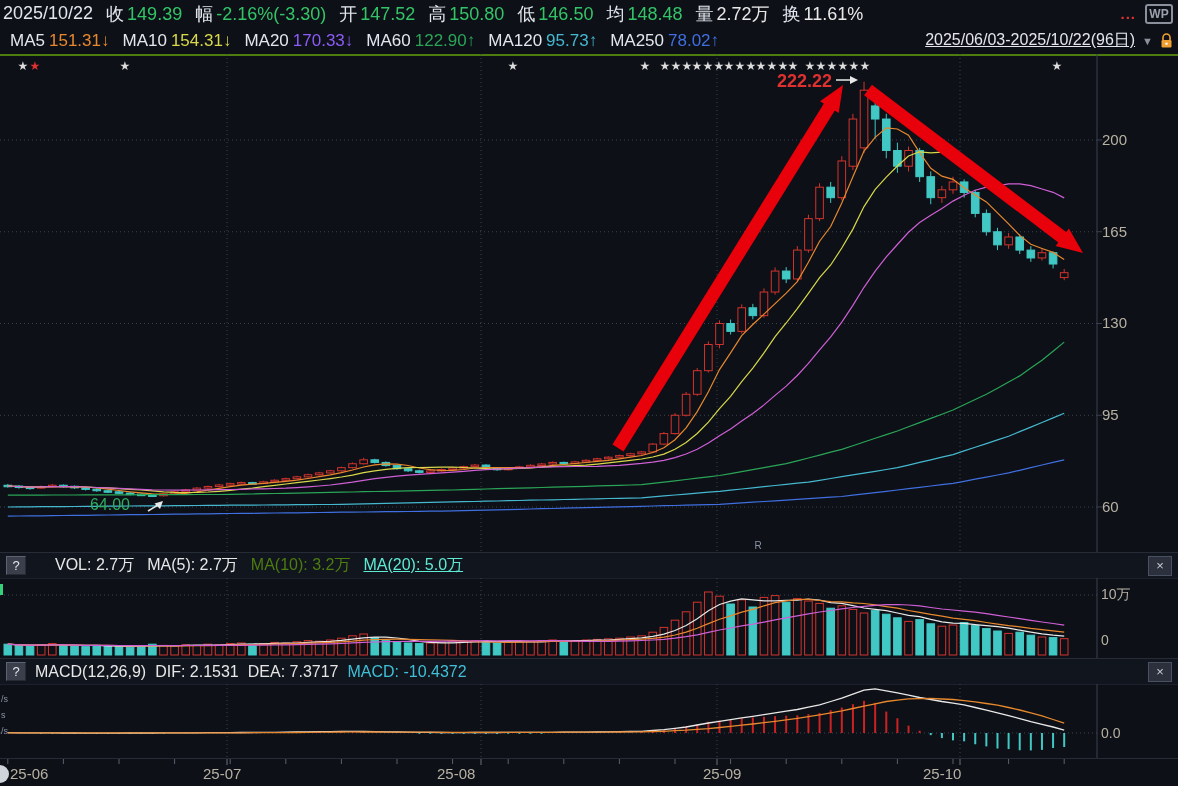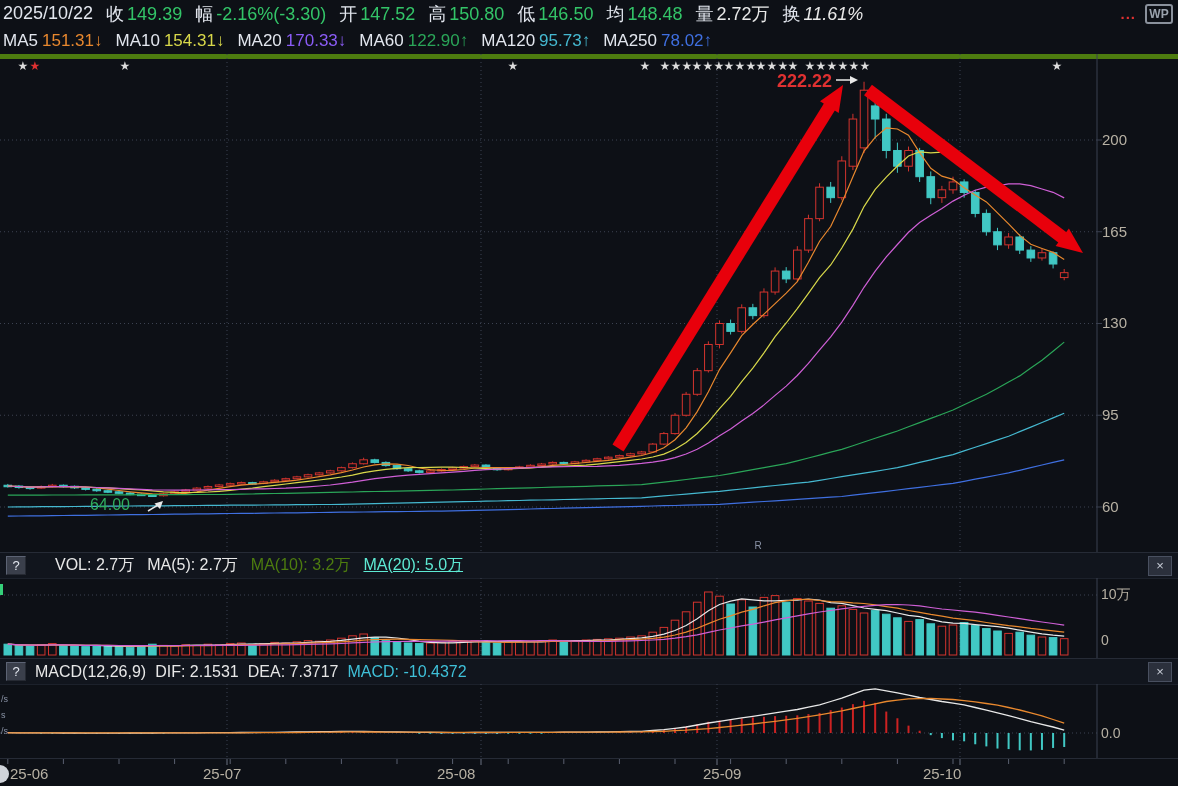--- a/index.html
+++ b/index.html
@@ -9,21 +9,21 @@
         padding-left:3px;font-size:18px;white-space:nowrap;}
   .sym{color:#f2f4f8;}
   .qdate{color:#e2e6ee;}
   .qfield{margin-left:13px;}
   .qfield .lab{color:#e2e6ee;}
   .qfield .val{margin-left:3px;}
   .more{margin-left:auto;color:#e03131;font-weight:bold;letter-spacing:1px;font-size:15px;}
   .wp{margin:0 5px 0 9px;width:24px;height:16px;border:2px solid #8a919c;border-radius:3px;
       color:#9aa2ad;font-size:12px;font-weight:bold;display:flex;align-items:center;justify-content:center;}
   .row2{position:absolute;top:27px;left:0;right:0;height:27px;display:flex;align-items:center;
-        padding-left:3px;font-size:17px;white-space:nowrap;border-bottom:5px solid #4d7c0f;}
+        padding-left:10px;font-size:17px;white-space:nowrap;border-bottom:2px solid #4d7c0f;}
   .ma-item{margin-right:13px;}
   .ma-item .ma-lab{color:#e2e6ee;margin-right:4px;}
   .range-wrap{margin-left:auto;display:flex;align-items:center;gap:7px;padding-right:5px;}
   .range{color:#e4e6ea;text-decoration:underline;font-size:16px;}
   .dd{color:#8a919c;font-size:11px;}
   .band{position:absolute;left:0;right:0;height:25px;background:#11151d;border-top:1px solid #262b36;
         border-bottom:1px solid #1c212b;display:flex;align-items:center;font-size:16px;gap:9px;padding:0 6px;}
   #vol-band{top:552px;}
   #macd-band{top:658px;}
   .qbtn{width:18px;height:17px;background:#3a3f4b;border:1px solid #5c6374;border-right-color:#262a33;
@@ -46,37 +46,48 @@
   <div class="row1">
     <span class="qdate">2025/10/22</span>
     <span id="quote-fields" style="display:flex;">
         <span class="qfield"><span class="lab">收</span><span class="val" style="color: rgb(51, 196, 104);">149.39</span></span>
         <span class="qfield"><span class="lab">幅</span><span class="val" style="color: rgb(51, 196, 104);">-2.16%(-3.30)</span></span>
         <span class="qfield"><span class="lab">开</span><span class="val" style="color: rgb(51, 196, 104);">147.52</span></span>
         <span class="qfield"><span class="lab">高</span><span class="val" style="color: rgb(51, 196, 104);">150.80</span></span>
         <span class="qfield"><span class="lab">低</span><span class="val" style="color: rgb(51, 196, 104);">146.50</span></span>
         <span class="qfield"><span class="lab">均</span><span class="val" style="color: rgb(51, 196, 104);">148.48</span></span>
         <span class="qfield"><span class="lab">量</span><span class="val" style="color: rgb(232, 232, 232);">2.72万</span></span>
-        <span class="qfield"><span class="lab">换</span><span class="val" style="color: rgb(232, 232, 232); font-style: italic;">11.61%</span></span>
+        <span class="qfield"><span class="lab">换</span><span class="val" style="color: rgb(232, 232, 232);">11.61%</span></span>
       </span>
     <span class="more">...</span>
     <span class="wp">
       <span>WP</span>
     </span>
   </div>
 
   <div class="row2">
     <span id="ma-items" style="display:flex;">
         <span class="ma-item"><span class="ma-lab">MA5</span><span style="color: rgb(232, 136, 46);">151.31↓</span></span>
         <span class="ma-item"><span class="ma-lab">MA10</span><span style="color: rgb(216, 216, 74);">154.31↓</span></span>
         <span class="ma-item"><span class="ma-lab">MA20</span><span style="color: #8b5cf6;">170.33↓</span></span>
         <span class="ma-item"><span class="ma-lab">MA60</span><span style="color: rgb(42, 165, 88);">122.90↑</span></span>
         <span class="ma-item"><span class="ma-lab">MA120</span><span style="color: rgb(69, 184, 208);">95.73↑</span></span>
         <span class="ma-item"><span class="ma-lab">MA250</span><span style="color: rgb(63, 111, 224);">78.02↑</span></span>
       </span>
+    <span class="range-wrap">
+      <span class="range">2025/06/03-2025/10/22(96日)</span>
+      <span class="dd">▼</span>
+      <span style="display:flex;align-items:center;">
+        <svg width="13" height="16" viewBox="0 0 13 16">
+          <path d="M3 7 V4.5 a3.5 3.5 0 0 1 7 0 V7" fill="none" stroke="#f0a030" stroke-width="1.6"></path>
+          <rect x="1.5" y="7" width="10" height="7.5" rx="1.2" fill="#f0a030"></rect>
+          <circle cx="6.5" cy="10.7" r="1.3" fill="#fff6e8"></circle>
+        </svg>
+      </span>
+    </span>
   </div>
 
   <svg id="main-svg" class="panel" width="1178" height="498" viewBox="0 54 1178 498">
       <line x1="0" y1="140" x2="1097" y2="140" stroke="#3d4352" stroke-width="1" stroke-dasharray="1,3"></line>
       <line x1="1097" y1="140" x2="1102" y2="140" stroke="#3a4050" stroke-width="1"></line>
       <text x="1102" y="145" fill="#b7b1a4" font-size="15" text-anchor="start">200</text>
       <line x1="0" y1="231.749" x2="1097" y2="231.749" stroke="#3d4352" stroke-width="1" stroke-dasharray="1,3"></line>
       <line x1="1097" y1="231.749" x2="1102" y2="231.749" stroke="#3a4050" stroke-width="1"></line>
       <text x="1102" y="236.749" fill="#b7b1a4" font-size="15" text-anchor="start">165</text>
       <line x1="0" y1="323.498" x2="1097" y2="323.498" stroke="#3d4352" stroke-width="1" stroke-dasharray="1,3"></line>

